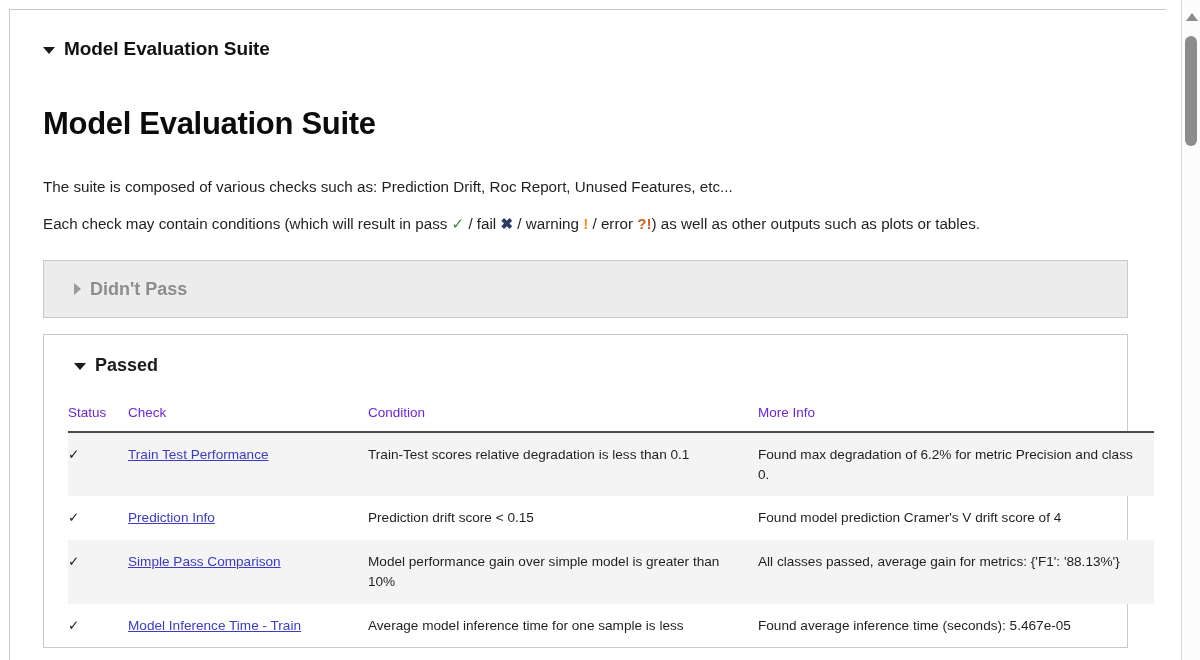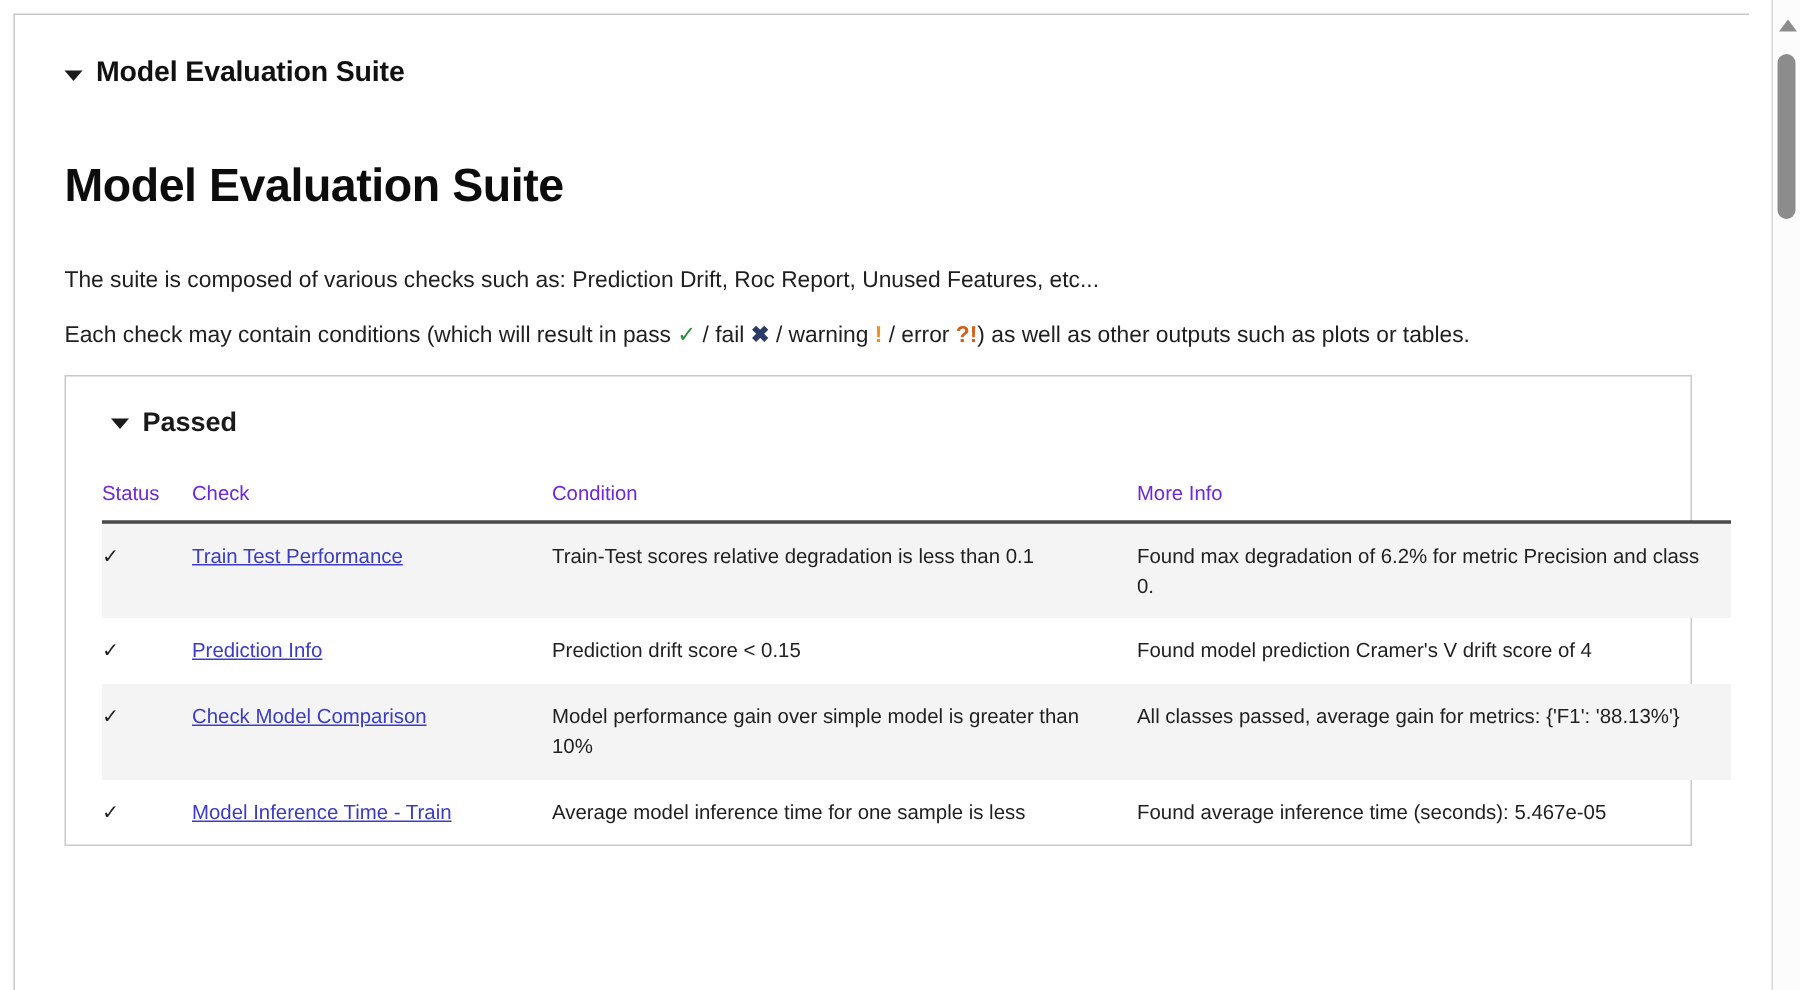--- a/index.html
+++ b/index.html
@@ -229,20 +229,26 @@
         <span class="sym sym-pass">✓</span>
         <span>/ fail</span>
         <span class="sym sym-fail">✖</span>
         <span>/ warning</span>
         <span class="sym sym-warn">!</span>
         <span>/ error</span>
         <span class="sym sym-error">?!</span><span>) as well as other outputs such as plots or tables.</span>
       </p>
 
 
+      <div class="panel collapsed">
+        <div class="panel-head">
+          <span class="caret-right"></span>
+          <span class="panel-title muted">Didn't Pass</span>
+        </div>
+      </div>
 
       <div class="panel expanded">
         <div class="panel-head">
           <span class="caret-down"></span>
           <span class="panel-title">Passed</span>
         </div>
 
         <table class="results">
           <thead>
             <tr>
@@ -265,21 +271,21 @@
               <td class="col-status">✓</td>
               <td class="col-check">
                 <a href="#">Prediction Info</a>
               </td>
               <td class="col-cond">Prediction drift score &lt; 0.15</td>
               <td class="col-info">Found model prediction Cramer's V drift score of 4</td>
             </tr>
             <tr class="stripe">
               <td class="col-status">✓</td>
               <td class="col-check">
-                <a href="#">Check Model Comparison</a>
+                <a href="#">Simple Pass Comparison</a>
               </td>
               <td class="col-cond">Model performance gain over simple model is greater than 10%</td>
               <td class="col-info">All classes passed, average gain for metrics: {'F1': '88.13%'}</td>
             </tr>
             <tr>
               <td class="col-status">✓</td>
               <td class="col-check">
                 <a href="#">Model Inference Time - Train</a>
               </td>
               <td class="col-cond">Average model inference time for one sample is less</td>

